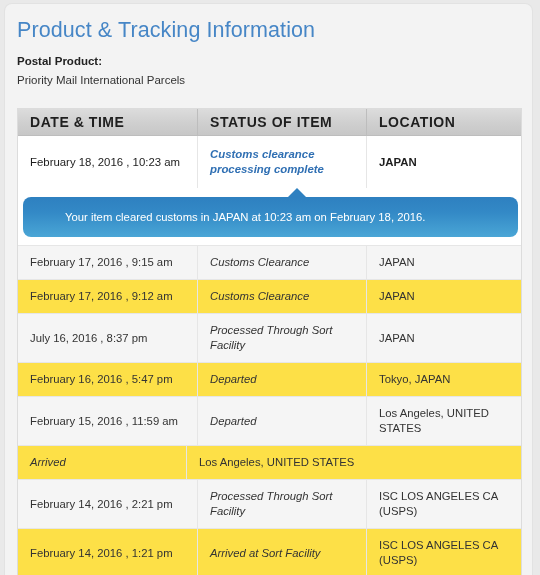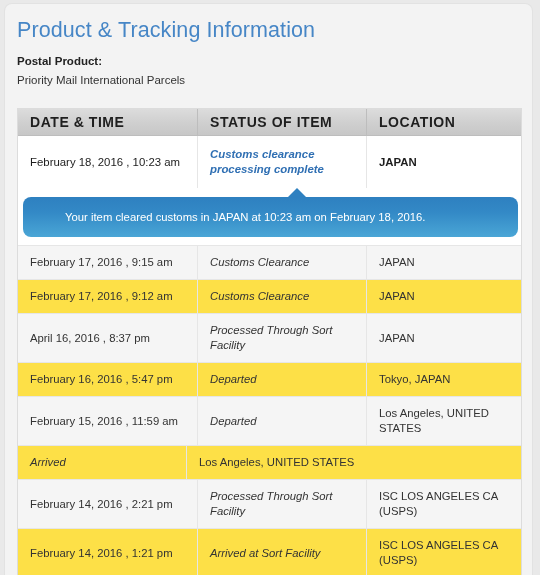--- a/index.html
+++ b/index.html
@@ -217,21 +217,21 @@
           <div class="td c1">February 17, 2016 , 9:15 am</div>
           <div class="td c2">Customs Clearance</div>
           <div class="td c3">JAPAN</div>
         </div>
         <div class="trow">
           <div class="td c1">February 17, 2016 , 9:12 am</div>
           <div class="td c2">Customs Clearance</div>
           <div class="td c3">JAPAN</div>
         </div>
         <div class="trow alt">
-          <div class="td c1">April 16, 2016 , 8:37 pm</div>
+          <div class="td c1">July 16, 2016 , 8:37 pm</div>
           <div class="td c2">Processed Through Sort Facility</div>
           <div class="td c3">JAPAN</div>
         </div>
         <div class="trow">
           <div class="td c1">February 16, 2016 , 5:47 pm</div>
           <div class="td c2">Departed</div>
           <div class="td c3">Tokyo, JAPAN</div>
         </div>
         <div class="trow alt">
           <div class="td c1">February 15, 2016 , 11:59 am</div>

